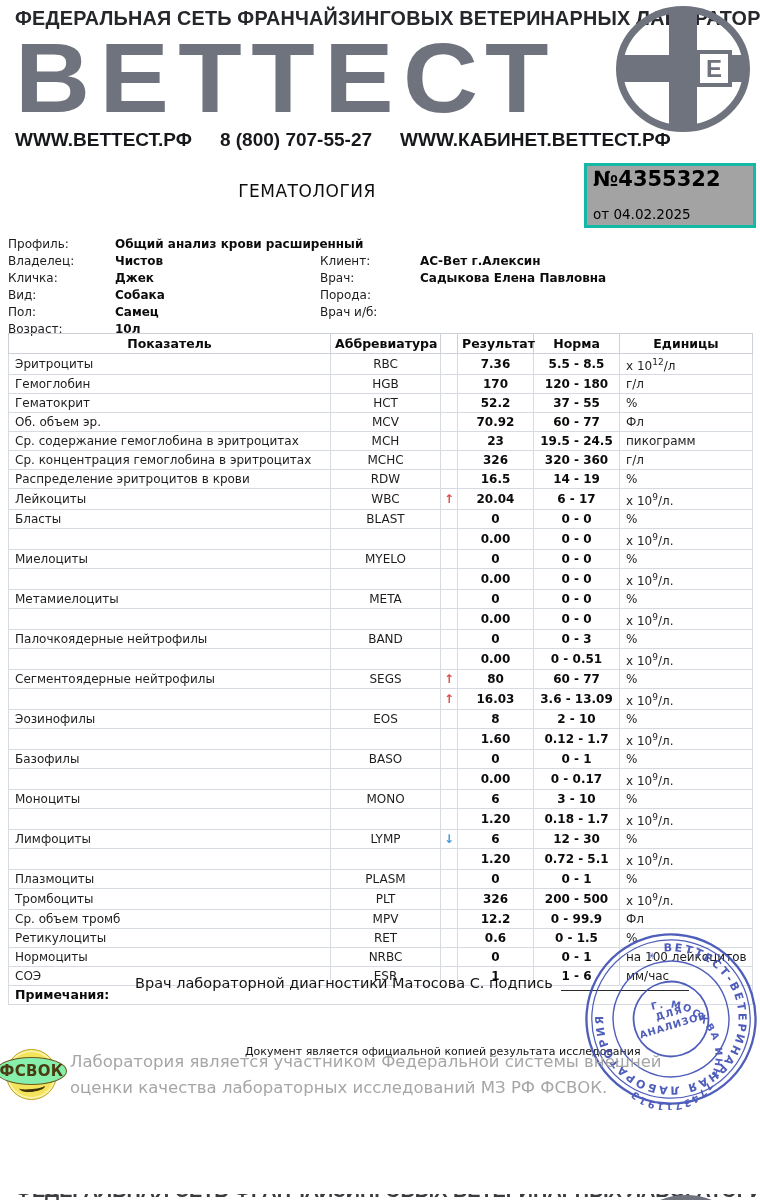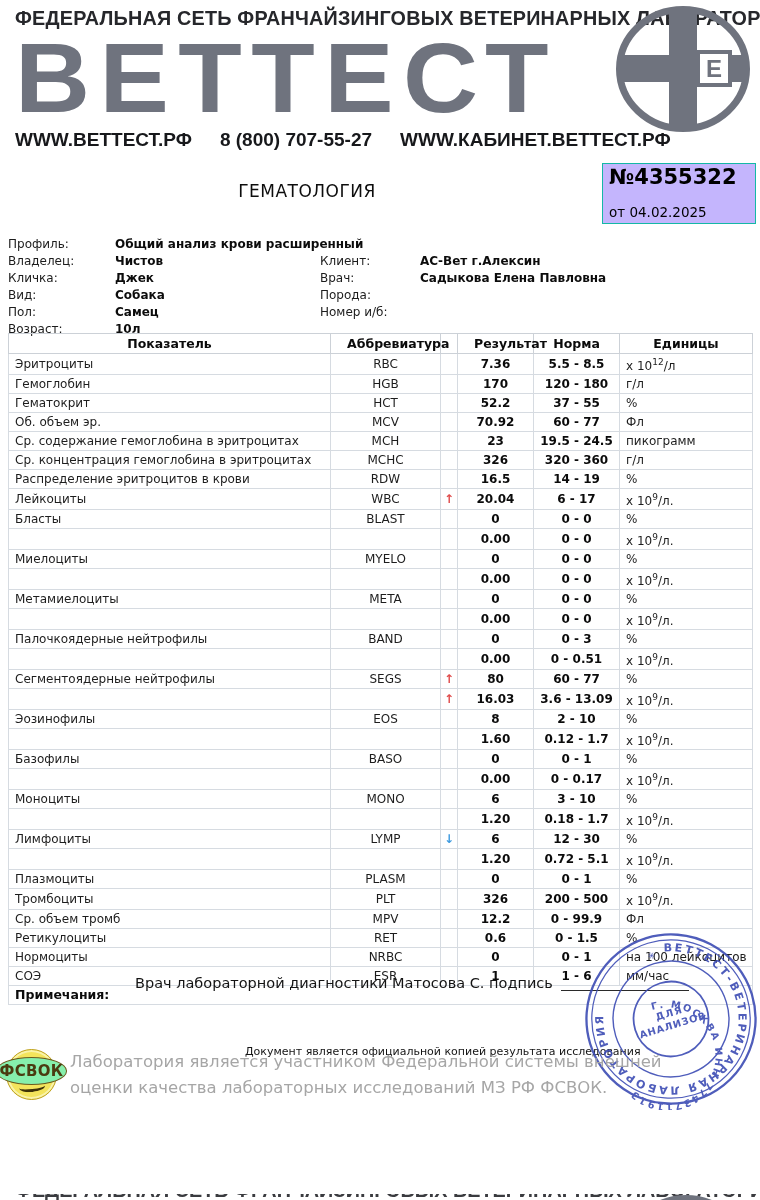--- a/index.html
+++ b/index.html
@@ -26,41 +26,41 @@
     font-size:19px;color:#17181b;white-space:nowrap;gap:28px;
   }
   .logo{position:absolute;top:6px;right:8px;width:138px;height:128px;}
   
   .report-title{
     position:absolute;top:181px;left:0;width:614px;text-align:center;
     font-size:17px;color:#0d0d0d;letter-spacing:.5px;
   }
   .number-box{
     position:absolute;top:163px;right:4px;width:140px;
-    border:1px solid #14b8a6;padding:1px 6px 3px 6px;background:#c4b5fd;
+    border:3px solid #14b8a6;padding:1px 20px 3px 6px;background:#a3a3a3;
   }
   .number-box .num{font-size:21px;font-weight:bold;white-space:nowrap;}
   .number-box .date{font-size:13.5px;margin-top:15px;}
   
   .info{position:absolute;top:236px;left:8px;width:744px;font-size:12px;}
   .info-row{display:flex;height:17px;line-height:16px;margin-bottom:0;}
   .info-row .l1{width:107px;color:#1c1c1c;}
   .info-row .v1{width:205px;font-weight:bold;color:#0c0c0c;}
   .info-row .l2{width:100px;color:#1c1c1c;}
   .info-row .v2{flex:1;font-weight:bold;color:#0c0c0c;}
   .info-row.profile .v1{width:auto;flex:1;}
   
   .lab-table{
     position:absolute;top:333px;left:8px;width:744px;
     border-collapse:collapse;font-size:12px;table-layout:fixed;
     border:1px solid #c3c8ce;
   }
   .lab-table th{
     border:1px solid #ccd1d7;font-weight:bold;text-align:center;
-    padding:2px 16px;font-size:12.5px;color:#0b0b0b;height:15px;
+    padding:2px 4px;font-size:12.5px;color:#0b0b0b;height:15px;
   }
   .lab-table td{
     border:1px solid #d6dbe1;padding:1px 6px;height:16px;line-height:14px;
     color:#1d1d1d;overflow:hidden;white-space:nowrap;
   }
   .lab-table td.col-abbr{text-align:center;}
   .lab-table td.col-flag{text-align:center;padding:1px 1px;font-weight:bold;font-size:12px;}
   .lab-table td.flag-up{color:#e04b4b;}
   .lab-table td.flag-down{color:#3f9be0;}
   .lab-table td.col-result,.lab-table td.col-norm{text-align:center;font-weight:bold;color:#0b0b0b;}
@@ -143,21 +143,21 @@
   </div>
   <div class="info-row">
     <span class="l1">Вид:</span>
     <span class="v1">Собака</span>
     <span class="l2">Порода:</span>
     <span class="v2"></span>
   </div>
   <div class="info-row">
     <span class="l1">Пол:</span>
     <span class="v1">Самец</span>
-    <span class="l2">Номер и/б:</span>
+    <span class="l2">Врач и/б:</span>
     <span class="v2"></span>
   </div>
   <div class="info-row">
     <span class="l1">Возраст:</span>
     <span class="v1">10л</span>
   </div>
 </div>
 
 <table class="lab-table">
   <colgroup>

